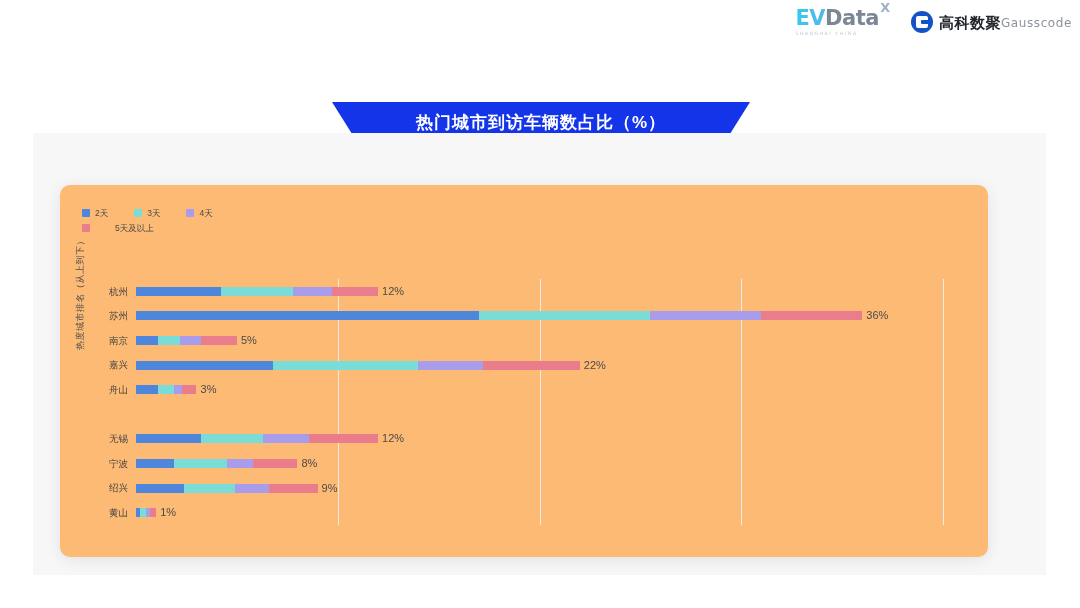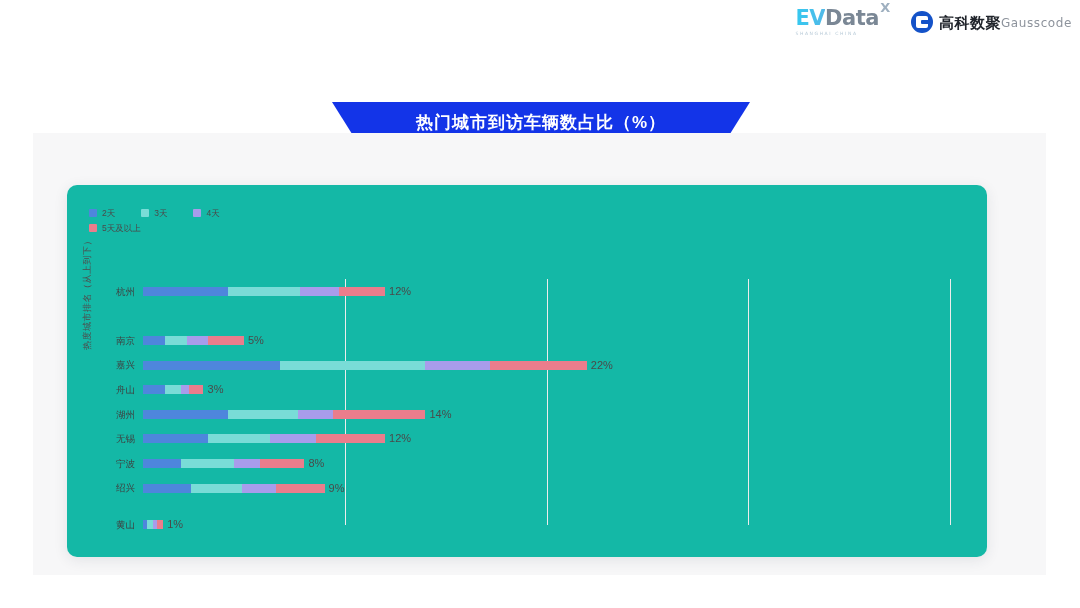--- a/index.html
+++ b/index.html
@@ -66,37 +66,38 @@
 
   
   .gray-band{
     position:absolute;left:33px;top:133px;
     width:1013px;height:442px;
     background:#f7f7f8;
   }
 
   
   .card{
-    position:absolute;left:67px;top:185px;
+    position:absolute;left:60px;top:185px;
     width:920px;height:372px;
-    background:#14b8a6;border-radius:10px;
+    background:#fdba74;border-radius:10px;
     box-shadow:0 3px 14px rgba(40,50,70,0.10);
+    padding-left:8px;
   }
 
   
   .legend{
     position:absolute;left:22px;top:22px;
     width:260px;
     display:flex;flex-wrap:wrap;
     font-size:8.5px;color:#4a4a4a;
     line-height:12px;
   }
   .legend-item{display:flex;align-items:center;margin-right:26px;margin-bottom:3px;}
   .legend-item:nth-child(3){margin-right:0;}
-  .legend-item:nth-child(4){margin-right:0;width:100%;}
+  .legend-item:nth-child(4){margin-right:0;width:100%;gap:20px;}
   .legend-swatch{
     width:8px;height:8px;margin-right:5px;flex:none;border-radius:1px;
   }
 
   
   .plot{
     position:absolute;left:0;top:0;width:920px;height:372px;
   }
   .axis-title{
     position:absolute;left:14px;top:165px;
@@ -189,20 +190,30 @@
         <div class="row" style="top: 0px;">
           <div class="row-label">杭州</div>
           <div class="bar">
             <div class="seg" style="width: 84.735px; background: rgb(78, 134, 220);"></div>
             <div class="seg" style="width: 72.63px; background: rgb(121, 220, 215);"></div>
             <div class="seg" style="width: 38.3325px; background: rgb(168, 156, 235);"></div>
             <div class="seg" style="width: 46.4025px; background: rgb(234, 125, 140);"></div>
           </div>
           <div class="bar-value" style="left: 322.1px;">12%</div>
         </div>
+        <div class="row" style="top: 24.6px;">
+          <div class="row-label">苏州</div>
+          <div class="bar">
+            <div class="seg" style="width: 342.975px; background: rgb(78, 134, 220);"></div>
+            <div class="seg" style="width: 171.488px; background: rgb(121, 220, 215);"></div>
+            <div class="seg" style="width: 110.963px; background: rgb(168, 156, 235);"></div>
+            <div class="seg" style="width: 100.875px; background: rgb(234, 125, 140);"></div>
+          </div>
+          <div class="bar-value" style="left: 806.3px;">36%</div>
+        </div>
         <div class="row" style="top: 49.2px;">
           <div class="row-label">南京</div>
           <div class="bar">
             <div class="seg" style="width: 22.1925px; background: rgb(78, 134, 220);"></div>
             <div class="seg" style="width: 22.1925px; background: rgb(121, 220, 215);"></div>
             <div class="seg" style="width: 20.175px; background: rgb(168, 156, 235);"></div>
             <div class="seg" style="width: 36.315px; background: rgb(234, 125, 140);"></div>
           </div>
           <div class="bar-value" style="left: 180.875px;">5%</div>
         </div>
@@ -219,30 +230,20 @@
         <div class="row" style="top: 98.4px;">
           <div class="row-label">舟山</div>
           <div class="bar">
             <div class="seg" style="width: 22.1925px; background: rgb(78, 134, 220);"></div>
             <div class="seg" style="width: 16.14px; background: rgb(121, 220, 215);"></div>
             <div class="seg" style="width: 8.07px; background: rgb(168, 156, 235);"></div>
             <div class="seg" style="width: 14.1225px; background: rgb(234, 125, 140);"></div>
           </div>
           <div class="bar-value" style="left: 140.525px;">3%</div>
         </div>
-        <div class="row" style="top: 123px;">
-          <div class="row-label">湖州</div>
-          <div class="bar">
-            <div class="seg" style="width: 84.735px; background: rgb(78, 134, 220);"></div>
-            <div class="seg" style="width: 70.6125px; background: rgb(121, 220, 215);"></div>
-            <div class="seg" style="width: 34.2975px; background: rgb(168, 156, 235);"></div>
-            <div class="seg" style="width: 92.805px; background: rgb(234, 125, 140);"></div>
-          </div>
-          <div class="bar-value" style="left: 362.45px;">14%</div>
-        </div>
         <div class="row" style="top: 147.6px;">
           <div class="row-label">无锡</div>
           <div class="bar">
             <div class="seg" style="width: 64.56px; background: rgb(78, 134, 220);"></div>
             <div class="seg" style="width: 62.5425px; background: rgb(121, 220, 215);"></div>
             <div class="seg" style="width: 46.4025px; background: rgb(168, 156, 235);"></div>
             <div class="seg" style="width: 68.595px; background: rgb(234, 125, 140);"></div>
           </div>
           <div class="bar-value" style="left: 322.1px;">12%</div>
         </div>
@@ -259,21 +260,21 @@
         <div class="row" style="top: 196.8px;">
           <div class="row-label">绍兴</div>
           <div class="bar">
             <div class="seg" style="width: 48.42px; background: rgb(78, 134, 220);"></div>
             <div class="seg" style="width: 50.4375px; background: rgb(121, 220, 215);"></div>
             <div class="seg" style="width: 34.2975px; background: rgb(168, 156, 235);"></div>
             <div class="seg" style="width: 48.42px; background: rgb(234, 125, 140);"></div>
           </div>
           <div class="bar-value" style="left: 261.575px;">9%</div>
         </div>
-        <div class="row" style="top: 221.4px; margin-top: 12px;">
+        <div class="row" style="top: 221.4px;">
           <div class="row-label">黄山</div>
           <div class="bar">
             <div class="seg" style="width: 4.035px; background: rgb(78, 134, 220);"></div>
             <div class="seg" style="width: 6.0525px; background: rgb(121, 220, 215);"></div>
             <div class="seg" style="width: 4.035px; background: rgb(168, 156, 235);"></div>
             <div class="seg" style="width: 6.0525px; background: rgb(234, 125, 140);"></div>
           </div>
           <div class="bar-value" style="left: 100.175px;">1%</div>
         </div>
       </div>

